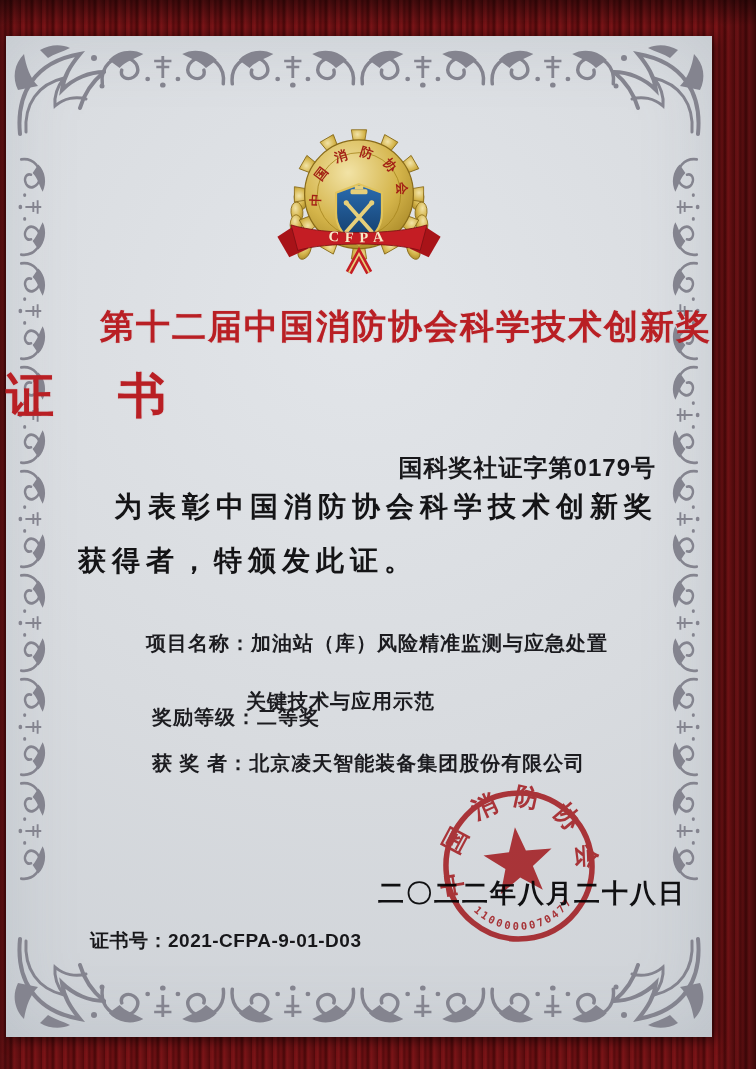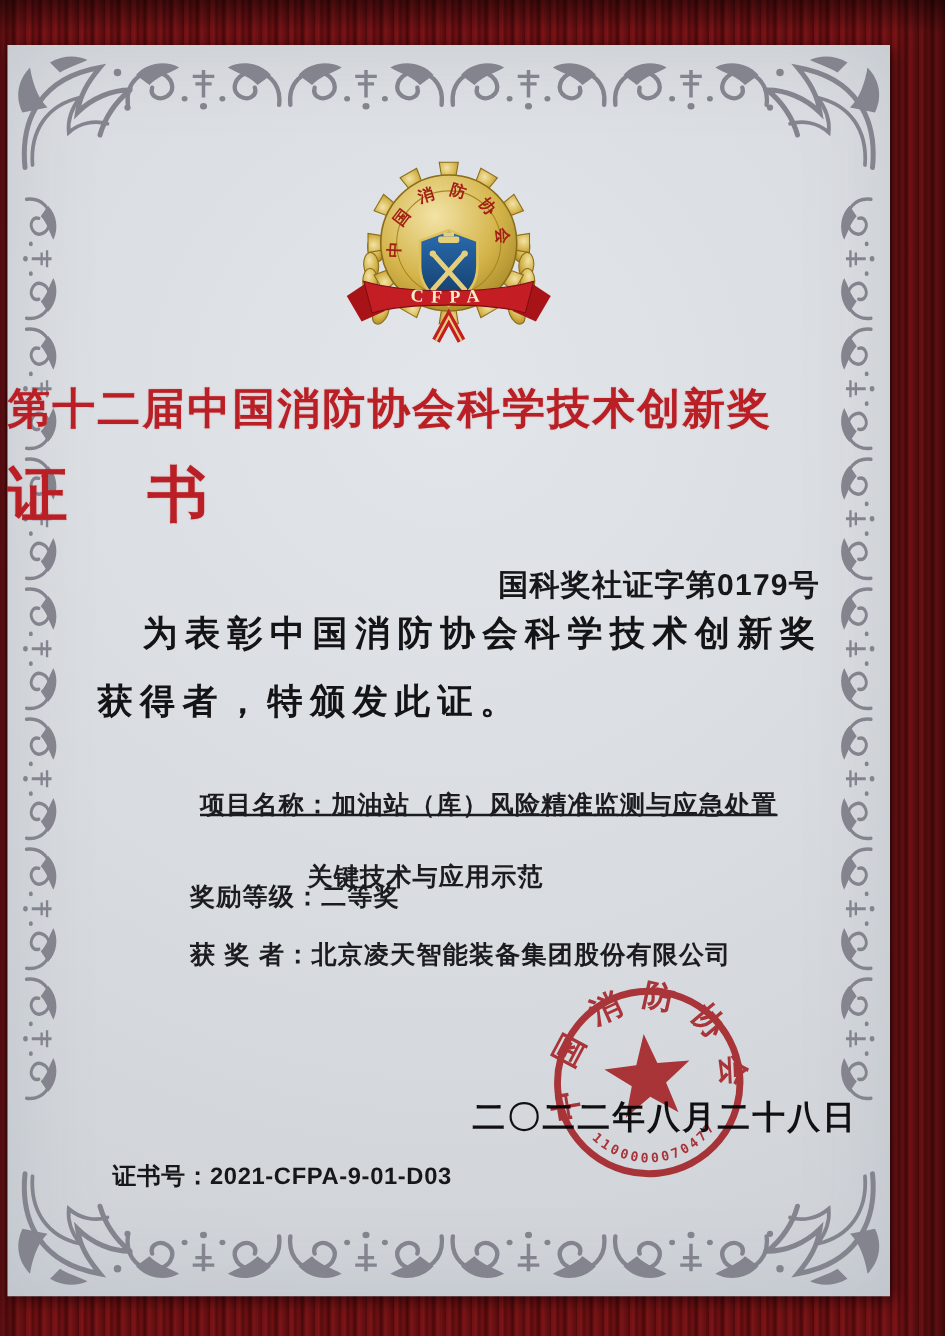--- a/index.html
+++ b/index.html
@@ -32,42 +32,42 @@
   .orn-right{right:3px;top:96px;width:44px;height:810px;transform:scaleX(-1);}
   .orn-c{width:96px;height:96px;}
   .orn-tl{left:4px;top:6px;}
   .orn-tr{right:4px;top:6px;transform:scaleX(-1);}
   .orn-bl{left:4px;bottom:6px;transform:scaleY(-1);}
   .orn-br{right:4px;bottom:6px;transform:scale(-1,-1);}
 
   .abs{position:absolute;white-space:nowrap;}
   .badge{left:calc(50% - 85px);top:90px;width:170px;height:152px;}
   .title{
-    left:0;top:268px;width:100%;text-align:left;
+    left:0;top:268px;width:100%;text-align:right;
     color:#b91f24;font-family:"Liberation Serif","DejaVu Serif",serif;
     font-weight:bold;font-size:34px;letter-spacing:2px;
     text-shadow:0 0 1px rgba(185,31,36,.5);
   }
   .subtitle{
     left:0;top:328px;width:100%;text-align:left;
     color:#b91f24;font-family:"Liberation Serif","DejaVu Serif",serif;
     font-weight:bold;font-size:48px;letter-spacing:4px;word-spacing:44px;
     text-shadow:0 0 1px rgba(185,31,36,.5);
   }
   .serial{
     right:56px;top:416px;color:#17171a;font-weight:bold;font-size:24px;letter-spacing:1px;
   }
   .bodyline{
     color:#141416;font-family:"DejaVu Serif","Liberation Serif",serif;
     font-size:28px;font-weight:600;letter-spacing:6px;
   }
   .body1{left:108px;top:452px;}
   .body2{left:72px;top:506px;}
   .field{color:#1c1c20;font-weight:bold;font-size:20px;letter-spacing:1px;}
-  .proj1{left:154px;top:594px;text-decoration:underline;}
+  .proj1{left:140px;top:594px;}
   .proj2{left:240px;top:628px;margin-top:24px;}
   .grade{left:146px;top:668px;}
   .winner{left:146px;top:714px;}
   .date{
     left:372px;top:840px;z-index:4;
     color:#101012;font-family:"Liberation Serif","DejaVu Serif",serif;
     font-weight:bold;font-size:26px;letter-spacing:2px;
   }
   .seal{left:423px;top:740px;width:180px;height:180px;z-index:5;
         mix-blend-mode:multiply;opacity:.9;}

